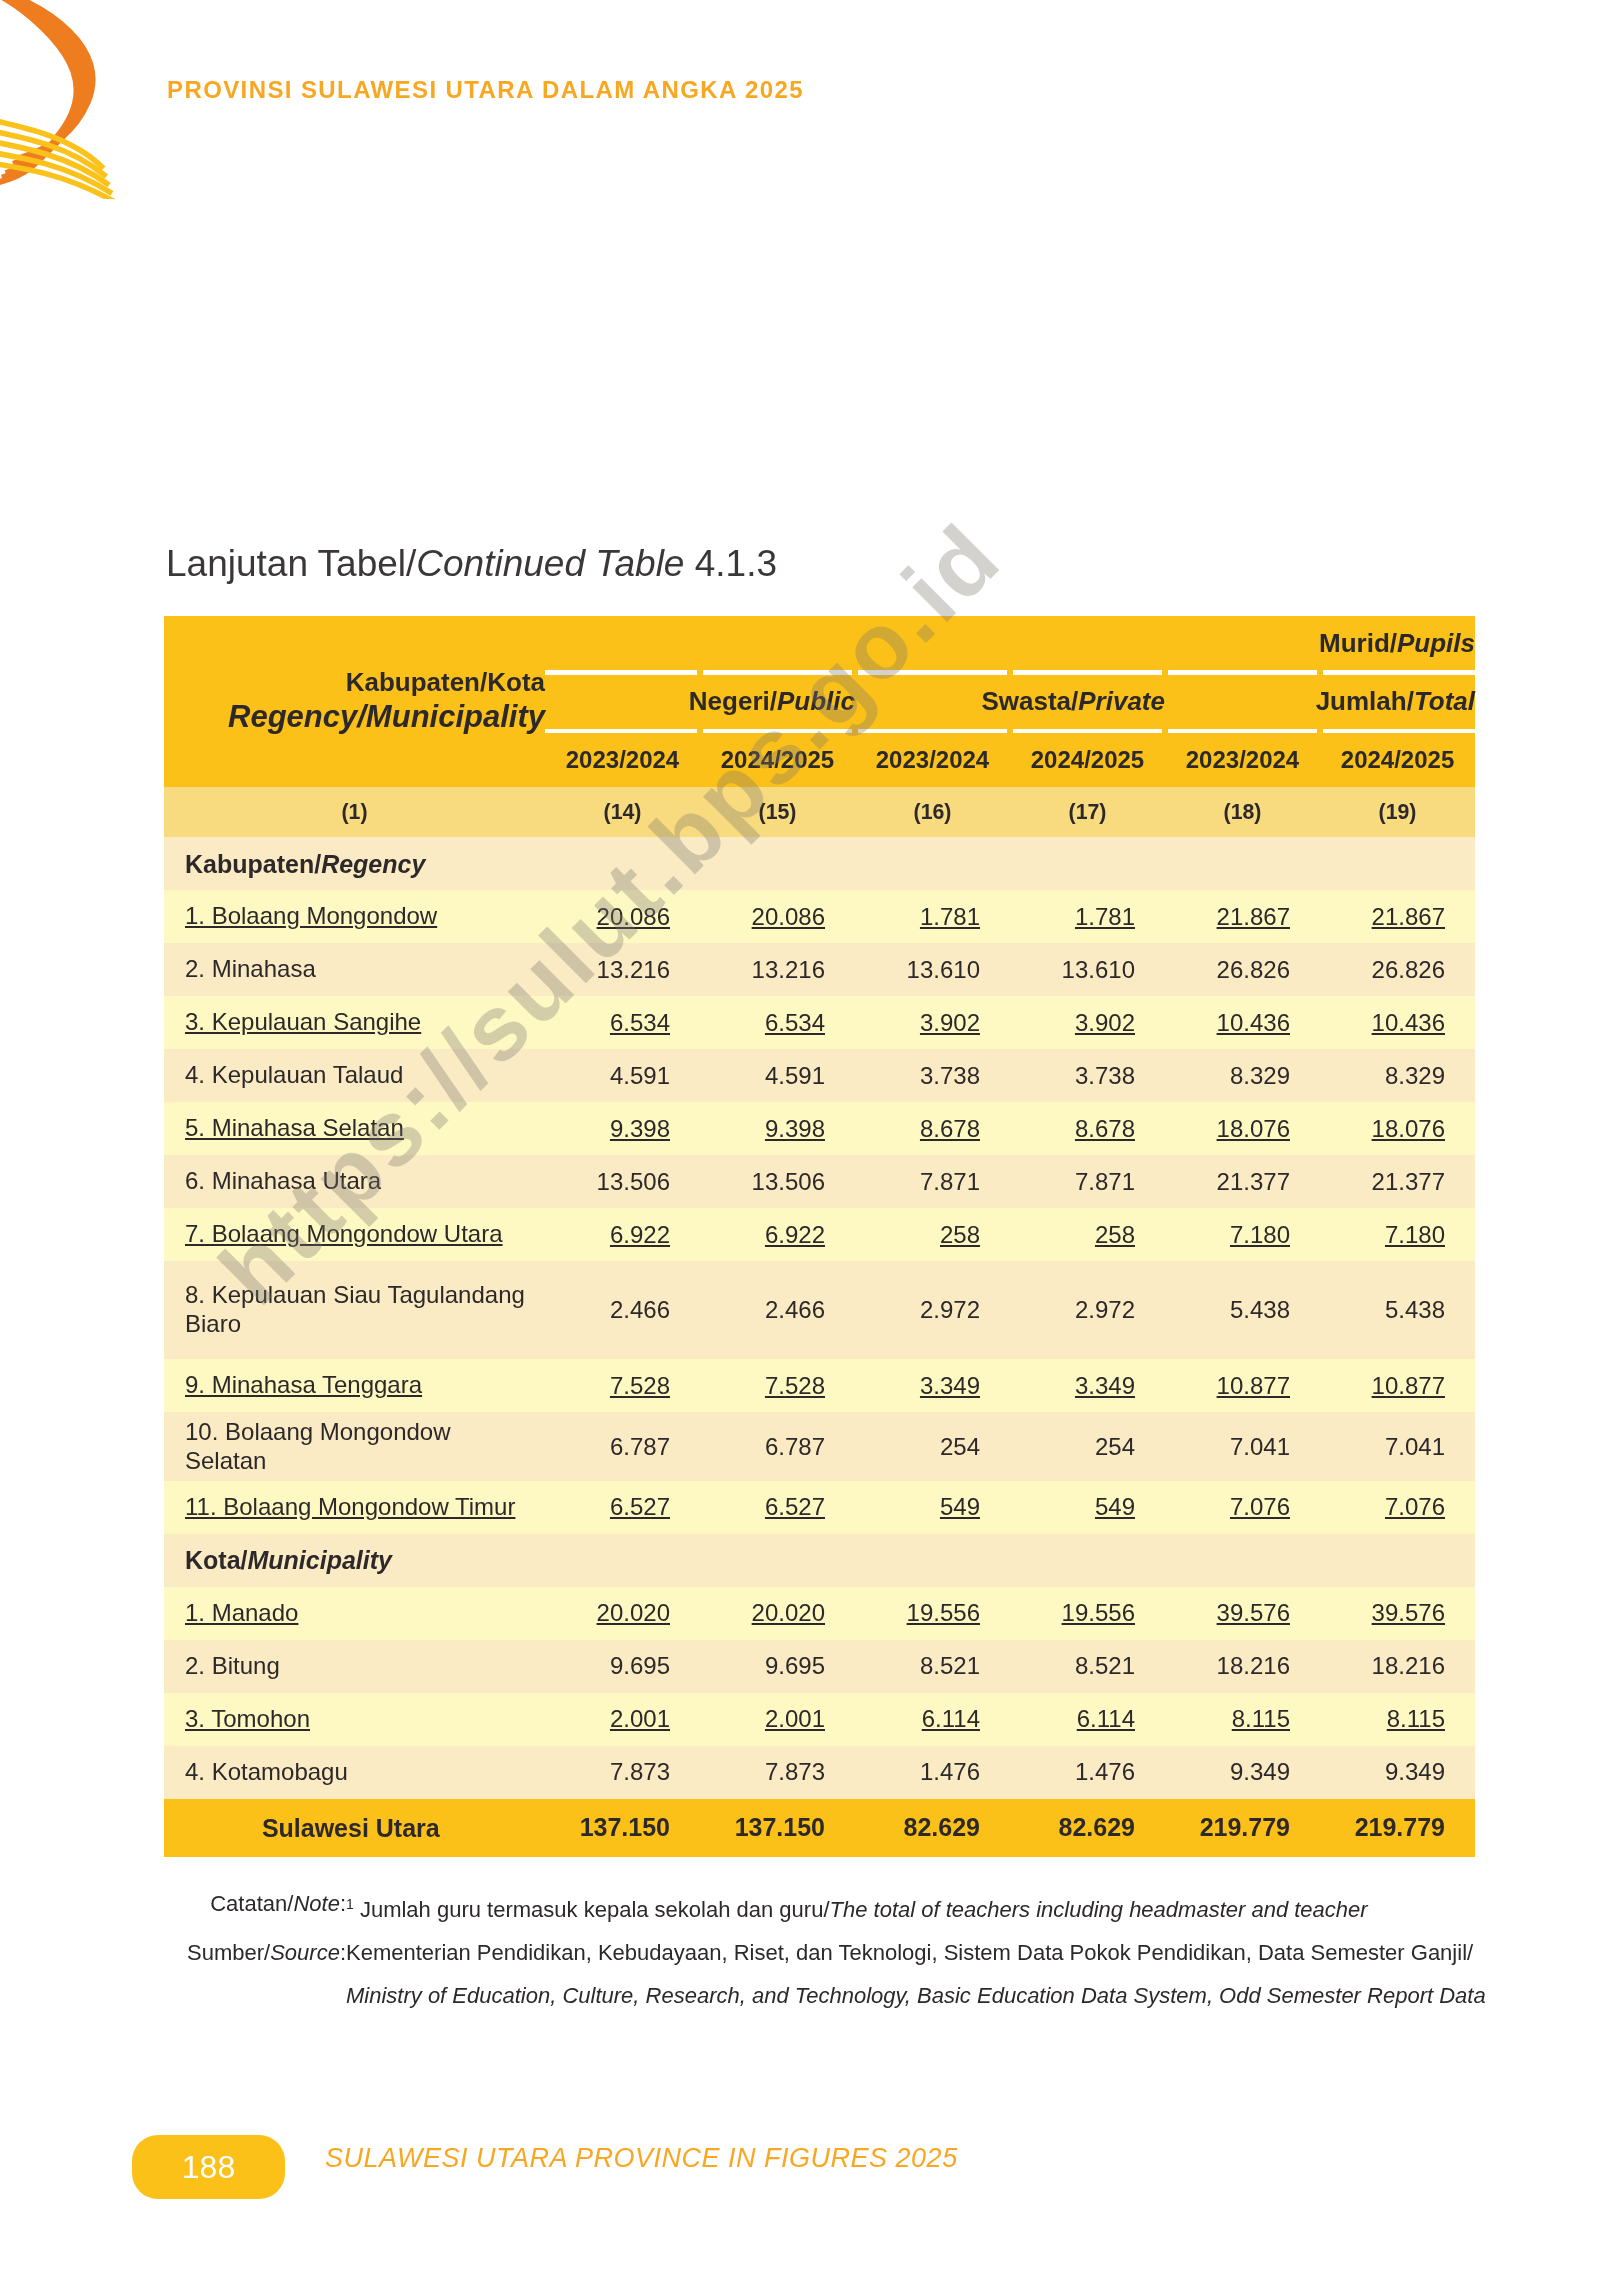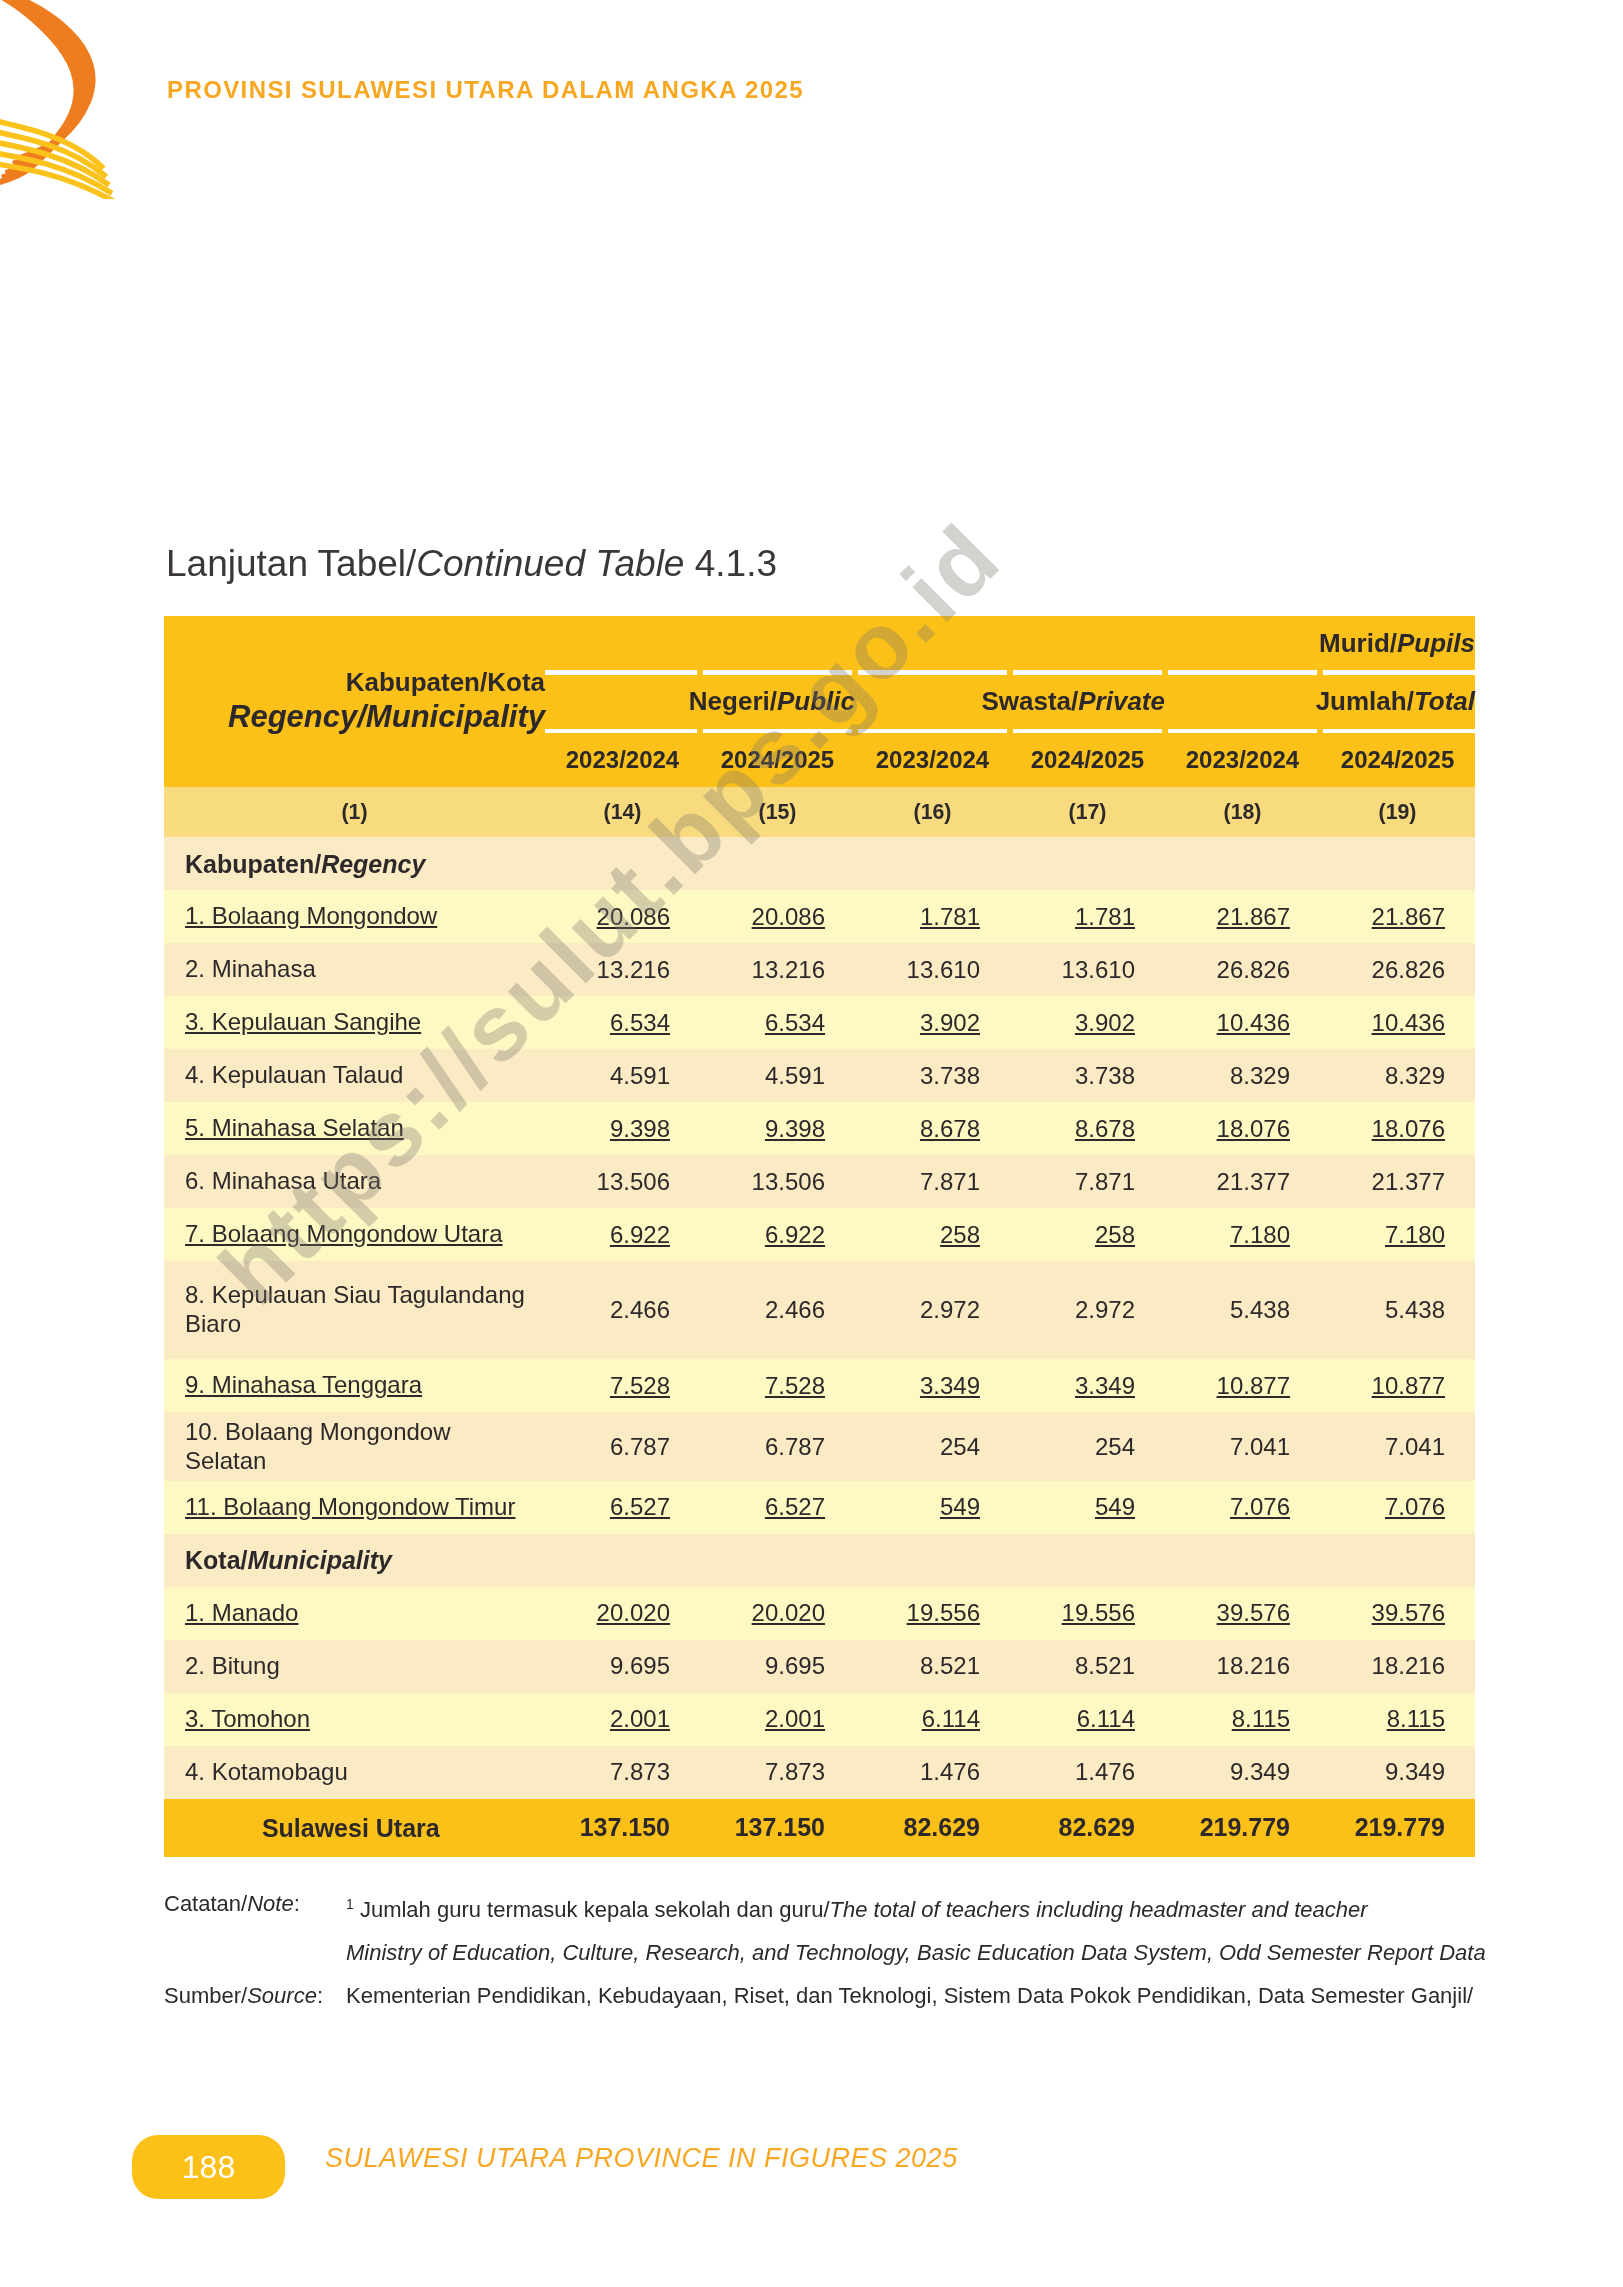--- a/index.html
+++ b/index.html
@@ -44,21 +44,21 @@
   tfoot td.label{text-align:center;padding-left:0;}
   
   .watermark{
     position:absolute;left:237px;top:1234px;z-index:5;pointer-events:none;
     transform:rotate(-45deg);transform-origin:left center;
     font-size:93px;font-weight:700;letter-spacing:3.7px;white-space:nowrap;
     color:rgba(125,119,108,0.33);
   }
   
   .notes{position:absolute;left:164px;top:1890px;width:1326px;font-size:22px;color:#2d2829;}
-  .note-line{display:flex;line-height:28px;margin-bottom:15px;}
+  .note-line{display:flex;line-height:28px;margin-bottom:15px;text-align:right;}
   .note-label{display:inline-block;width:182px;flex:0 0 182px;}
   .note-text sup{font-size:14px;}
   
   .page-pill{
     position:absolute;left:132px;top:2135px;width:153px;height:64px;border-radius:26px;
     background:#fbc118;color:#ffffff;font-size:32px;display:flex;align-items:center;justify-content:center;
   }
   .footer-text{
     position:absolute;left:325px;top:2143px;font-size:27px;font-style:italic;
     color:#f7a722;font-weight:400;letter-spacing:0.5px;
@@ -341,26 +341,26 @@
   </div>
 
   <div class="watermark">https://sulut.bps.go.id</div>
 
   <div class="notes">
     <div class="note-line">
       <span class="note-label"><span>Catatan/</span><i>Note</i><span>:</span></span>
       <span class="note-text"><sup>1</sup><span> Jumlah guru termasuk kepala sekolah dan guru/</span><i>The total of teachers including headmaster and teacher</i></span>
     </div>
     <div class="note-line">
+      <span class="note-label"><span>Sumber/</span><i>Source</i><span>:</span></span>
+      <span class="note-text"><span>Kementerian Pendidikan, Kebudayaan, Riset, dan Teknologi, Sistem Data Pokok Pendidikan, Data Semester Ganjil/</span></span>
+    </div>
+    <div class="note-line">
       <span class="note-label"></span>
       <span class="note-text"><i>Ministry of Education, Culture, Research, and Technology, Basic Education Data System, Odd Semester Report Data</i></span>
-    </div>
-    <div class="note-line">
-      <span class="note-label"><span>Sumber/</span><i>Source</i><span>:</span></span>
-      <span class="note-text"><span>Kementerian Pendidikan, Kebudayaan, Riset, dan Teknologi, Sistem Data Pokok Pendidikan, Data Semester Ganjil/</span></span>
     </div>
   </div>
 
   <div class="page-pill">
     <span>188</span>
   </div>
   <div class="footer-text">SULAWESI UTARA PROVINCE IN FIGURES 2025</div>
 
 </div>
 

